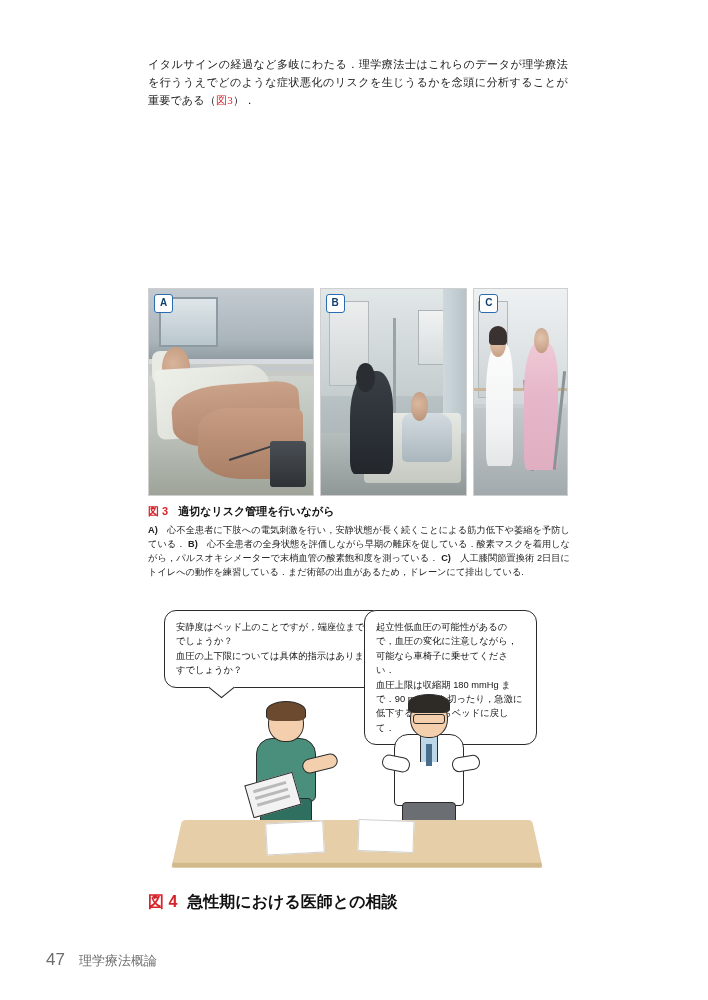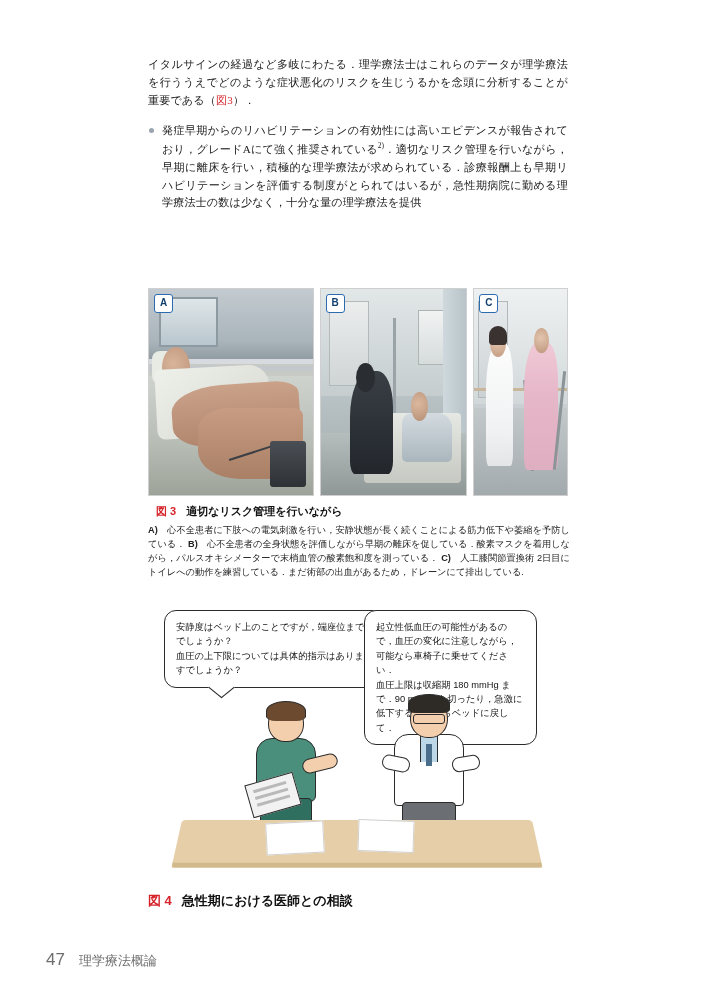--- a/index.html
+++ b/index.html
@@ -217,21 +217,20 @@
     width: 422px;
     font-family: "Liberation Sans", sans-serif;
   }
   .cap-title-row {
     display: flex;
     align-items: flex-end;
     gap: 10px;
     font-size: 11px;
     font-weight: bold;
     margin-bottom: 5px;
-    margin-left: 8px;
   }
   .cap-num { color: #d6232a; }
   .cap-title { color: #111111; }
   .cap-body {
     font-size: 9.2px;
     line-height: 1.52;
     color: #222222;
     text-align: justify;
   }
   .cap-label { font-weight: bold; }
@@ -344,21 +343,21 @@
     background:#6b6f73; border-radius:4px; border:1.3px solid #2b2b2b; }
 
   .fig4-cap {
     position: absolute;
     left: 148px;
     top: 892px;
     display: flex;
     align-items: baseline;
     gap: 10px;
     font-family: "Liberation Sans", sans-serif;
-    font-size: 13px;
+    font-size: 16px;
     font-weight: bold;
   }
 
   
   .footer {
     position: absolute;
     left: 46px;
     bottom: 30px;
     display: flex;
     align-items: baseline;
@@ -378,21 +377,20 @@
 </head>
 <body>
 
 <div class="page">
 
   <div class="body-text">
 
     <p class="para"><span>イタルサインの経過など多岐にわたる．理学療法士はこれらのデータが理学療法を行ううえでどのような症状悪化のリスクを生じうるかを念頭に分析することが重要である（</span><span class="red">図3</span><span>）．</span></p>
 
 
-    <p class="para bulleted"><span class="bullet-dot"></span><span>発症早期からのリハビリテーションの有効性には高いエビデンスが報告されており，グレードAにて強く推奨されている</span><span class="sup">2)</span><span>．適切なリスク管理を行いながら，早期に離床を行い，積極的な理学療法が求められている．診療報酬上も早期リハビリテーションを評価する制度がとられてはいるが，急性期病院に勤める理学療法士の数は少なく，十分な量の理学療法を提供</span></p>
 
   </div>
 
   <div class="fig3-strip">
 
     <div class="photo photo-a">
       <div class="pa-bg"></div>
       <div class="pa-wall"></div>
       <div class="pa-window"></div>
       <div class="pa-rail"></div>

